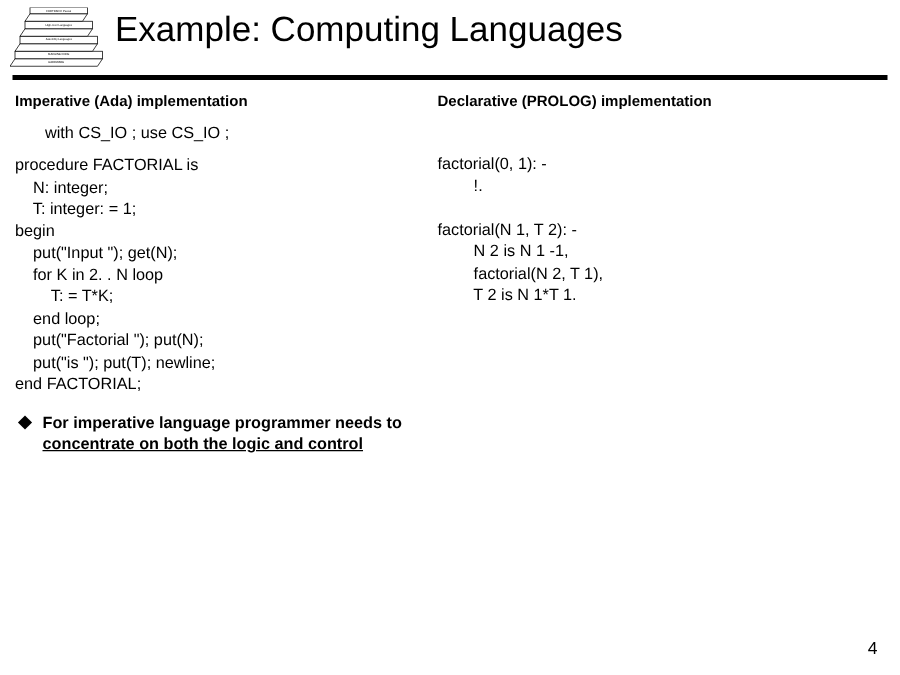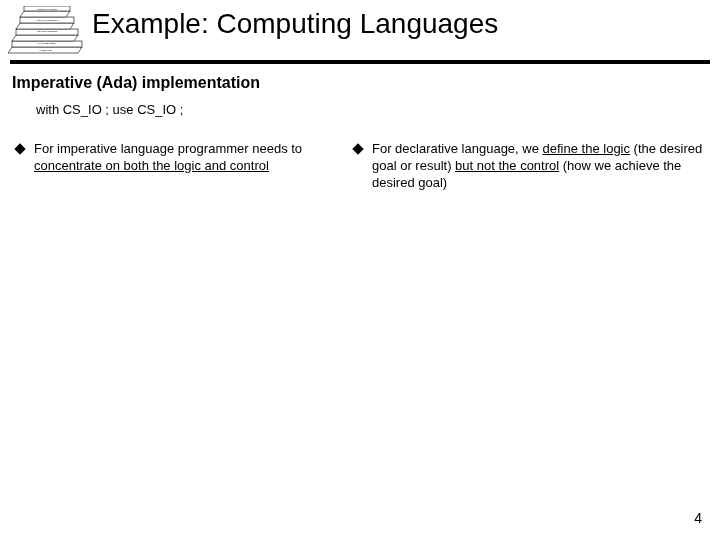--- a/index.html
+++ b/index.html
@@ -44,39 +44,40 @@
     display: flex;
     padding: 6px 12px 0 12px;
     gap: 8px;
   }
   .col {
     flex: 1;
   }
   .col-left { flex: 0 0 330px; }
   .col-right { flex: 1; }
   .col-head {
-    font-size: 16px;
+    font-size: 12px;
     font-weight: bold;
     margin-bottom: 10px;
   }
   .withline {
     font-size: 13px;
     margin-bottom: 10px;
     margin-left: 24px;
   }
   .code {
     font-size: 13px;
     line-height: 1.35;
     white-space: pre;
     font-family: Arial, Helvetica, sans-serif;
   }
   .bullets {
     display: flex;
     padding: 14px 12px 0 12px;
     gap: 8px;
+    font-weight: bold;
   }
   .blt {
     flex: 1;
     display: flex;
     align-items: flex-start;
     font-size: 13px;
     line-height: 1.3;
   }
   .blt-left { flex: 0 0 330px; }
   .blt-right { flex: 1; }
@@ -135,33 +136,49 @@
     </div>
     <div class="title">Example: Computing Languages</div>
   </div>
 
   <div class="thick-rule"></div>
 
   <div class="columns">
     <div class="col col-left">
       <div class="col-head">Imperative (Ada) implementation</div>
       <div class="withline">with CS_IO ; use CS_IO ;</div>
+      <div class="code">procedure FACTORIAL is
+    N: integer;
+    T: integer: = 1;
+begin
+    put("Input "); get(N);
+    for K in 2. . N loop
+        T: = T*K;
+    end loop;
+    put("Factorial "); put(N);
+    put("is "); put(T); newline;
+end FACTORIAL;</div>
+    </div>
+    <div class="col col-right">
+      <div class="col-head">Declarative (PROLOG) implementation</div>
+      <div style="height:24px"></div>
+      <div class="code">factorial(0, 1): -
+        !.
+
+factorial(N 1, T 2): -
+        N 2 is N 1 -1,
+        factorial(N 2, T 1),
+        T 2 is N 1*T 1.</div>
     </div>
   </div>
 
   <div class="bullets">
     <div class="blt blt-left">
       <div class="diamond"></div>
       <div>
         <span>For imperative language programmer needs to </span><span class="u">concentrate on both the logic and control</span>
       </div>
     </div>
-    <div class="blt blt-right">
-      <div class="diamond"></div>
-      <div>
-        <span>For declarative language, we </span><span class="u">define the logic</span><span> (the desired goal or result) </span><span class="u">but not the control</span><span> (how we achieve the desired goal)</span>
-      </div>
-    </div>
   </div>
 
   <div class="pagenum">4</div>
 
 </div>
 
 </body></html>

